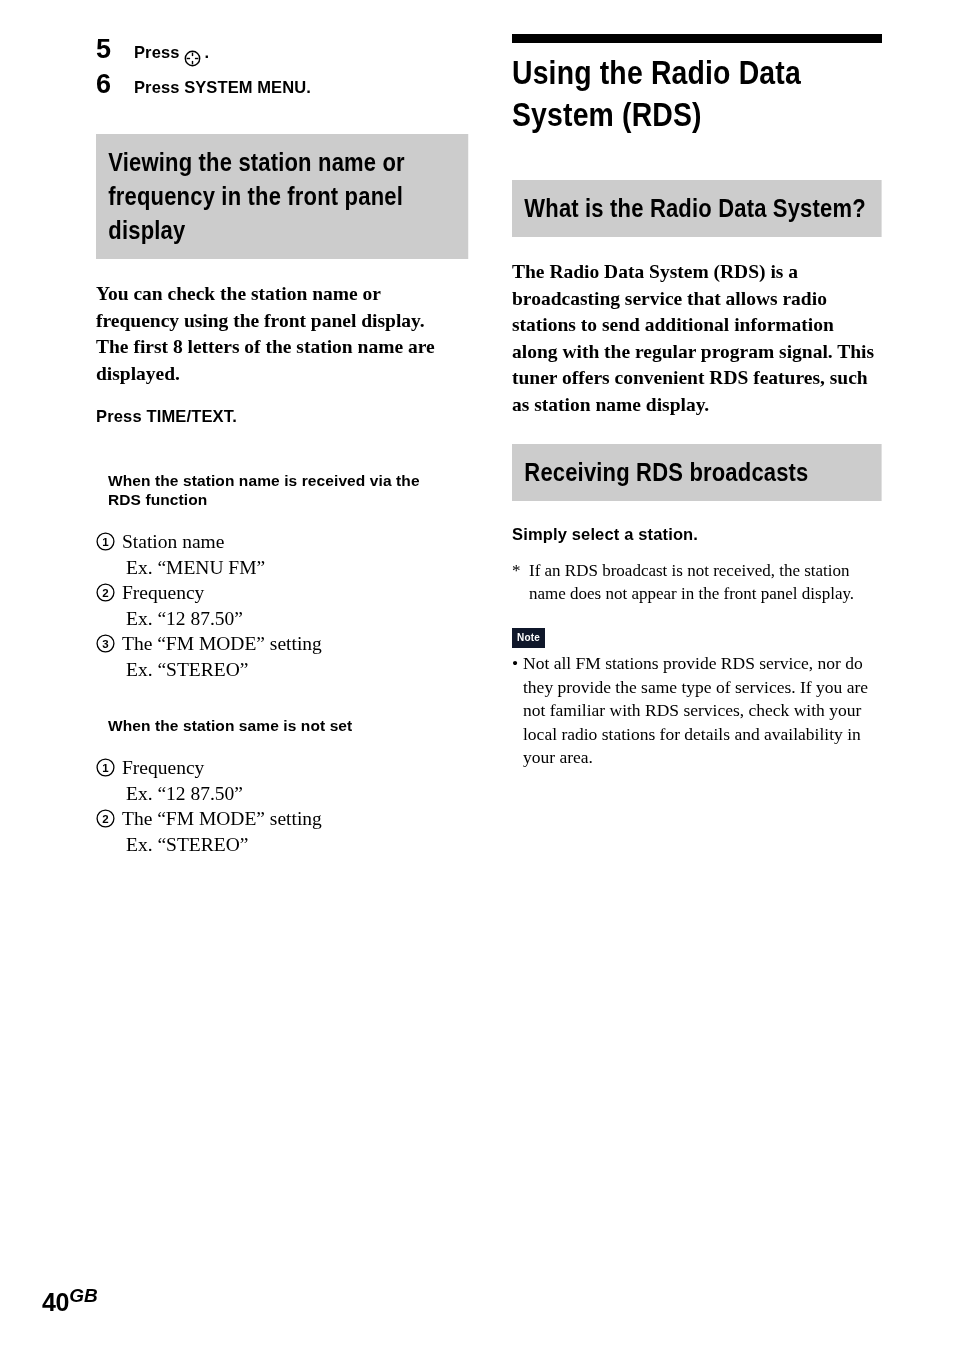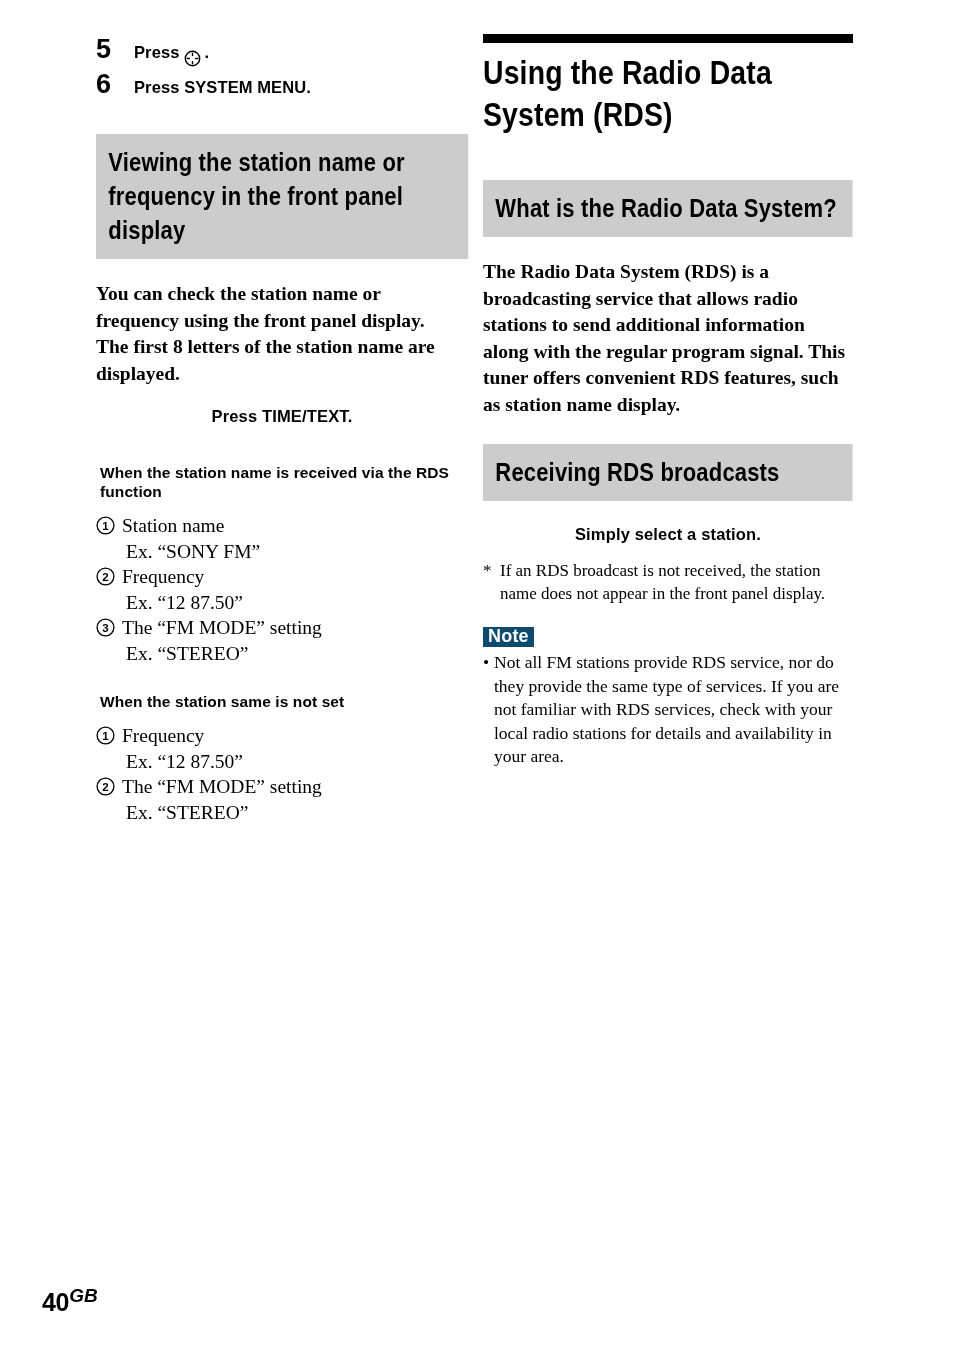--- a/index.html
+++ b/index.html
@@ -23,21 +23,21 @@
 
   
   .col-left {
     position: absolute;
     left: 96px;
     top: 34px;
     width: 372px;
   }
   .col-right {
     position: absolute;
-    left: 483px;
+    left: 512px;
     top: 34px;
     width: 370px;
   }
 
   
   .step {
     display: flex;
     align-items: baseline;
     margin-bottom: 2px;
   }
@@ -121,28 +121,27 @@
   .spacer-22 { height: 22px; }
   .spacer-26 { height: 26px; }
 
   .sub-bold {
     font-family: "Liberation Sans", "DejaVu Sans", sans-serif;
     font-weight: bold;
     font-size: 16.5px;
     line-height: 22px;
     margin: 0;
     letter-spacing: 0.15px;
-    text-align: center;
   }
   .sub-bold-tight {
     font-family: "Liberation Sans", "DejaVu Sans", sans-serif;
     font-weight: bold;
     font-size: 15.5px;
     line-height: 19px;
-    margin: 4px;
+    margin: 12px;
     letter-spacing: 0.1px;
   }
 
   
   ul.clist {
     list-style: none;
     margin: 0;
     padding: 0;
   }
   ul.clist li {
@@ -176,25 +175,25 @@
     line-height: 23px;
   }
   .footnote .mark {
     flex: none;
     width: 17px;
   }
 
   
   .note-badge {
     display: inline-block;
-    background: #0c4a6e;
+    background: #0f172a;
     color: #ffffff;
     font-family: "Liberation Sans", "DejaVu Sans", sans-serif;
     font-weight: bold;
-    font-size: 18px;
+    font-size: 10px;
     line-height: 15px;
     padding: 2px 5px 3px 5px;
     letter-spacing: 0.2px;
   }
   .note-item {
     display: flex;
     font-size: 17.5px;
     line-height: 23.5px;
     margin-top: 4px;
   }
@@ -277,21 +276,21 @@
       <li>
         <div class="clist-row">
           <span class="circ">
             <svg width="19" height="19" viewBox="0 0 19 19">
               <circle cx="9.5" cy="9.5" r="8.4" fill="none" stroke="#000" stroke-width="1.3"></circle>
               <text x="9.5" y="13.6" font-family="Liberation Sans, sans-serif" font-size="11.5" font-weight="bold" text-anchor="middle" fill="#000">1</text>
             </svg>
           </span>
           <span>Station name</span>
         </div>
-        <div class="clist-ex">Ex. “SONY FM”</div>
+        <div class="clist-ex">Ex. “MENU FM”</div>
       </li>
       <li>
         <div class="clist-row">
           <span class="circ">
             <svg width="19" height="19" viewBox="0 0 19 19">
               <circle cx="9.5" cy="9.5" r="8.4" fill="none" stroke="#000" stroke-width="1.3"></circle>
               <text x="9.5" y="13.6" font-family="Liberation Sans, sans-serif" font-size="11.5" font-weight="bold" text-anchor="middle" fill="#000">2</text>
             </svg>
           </span>
           <span>Frequency</span>

